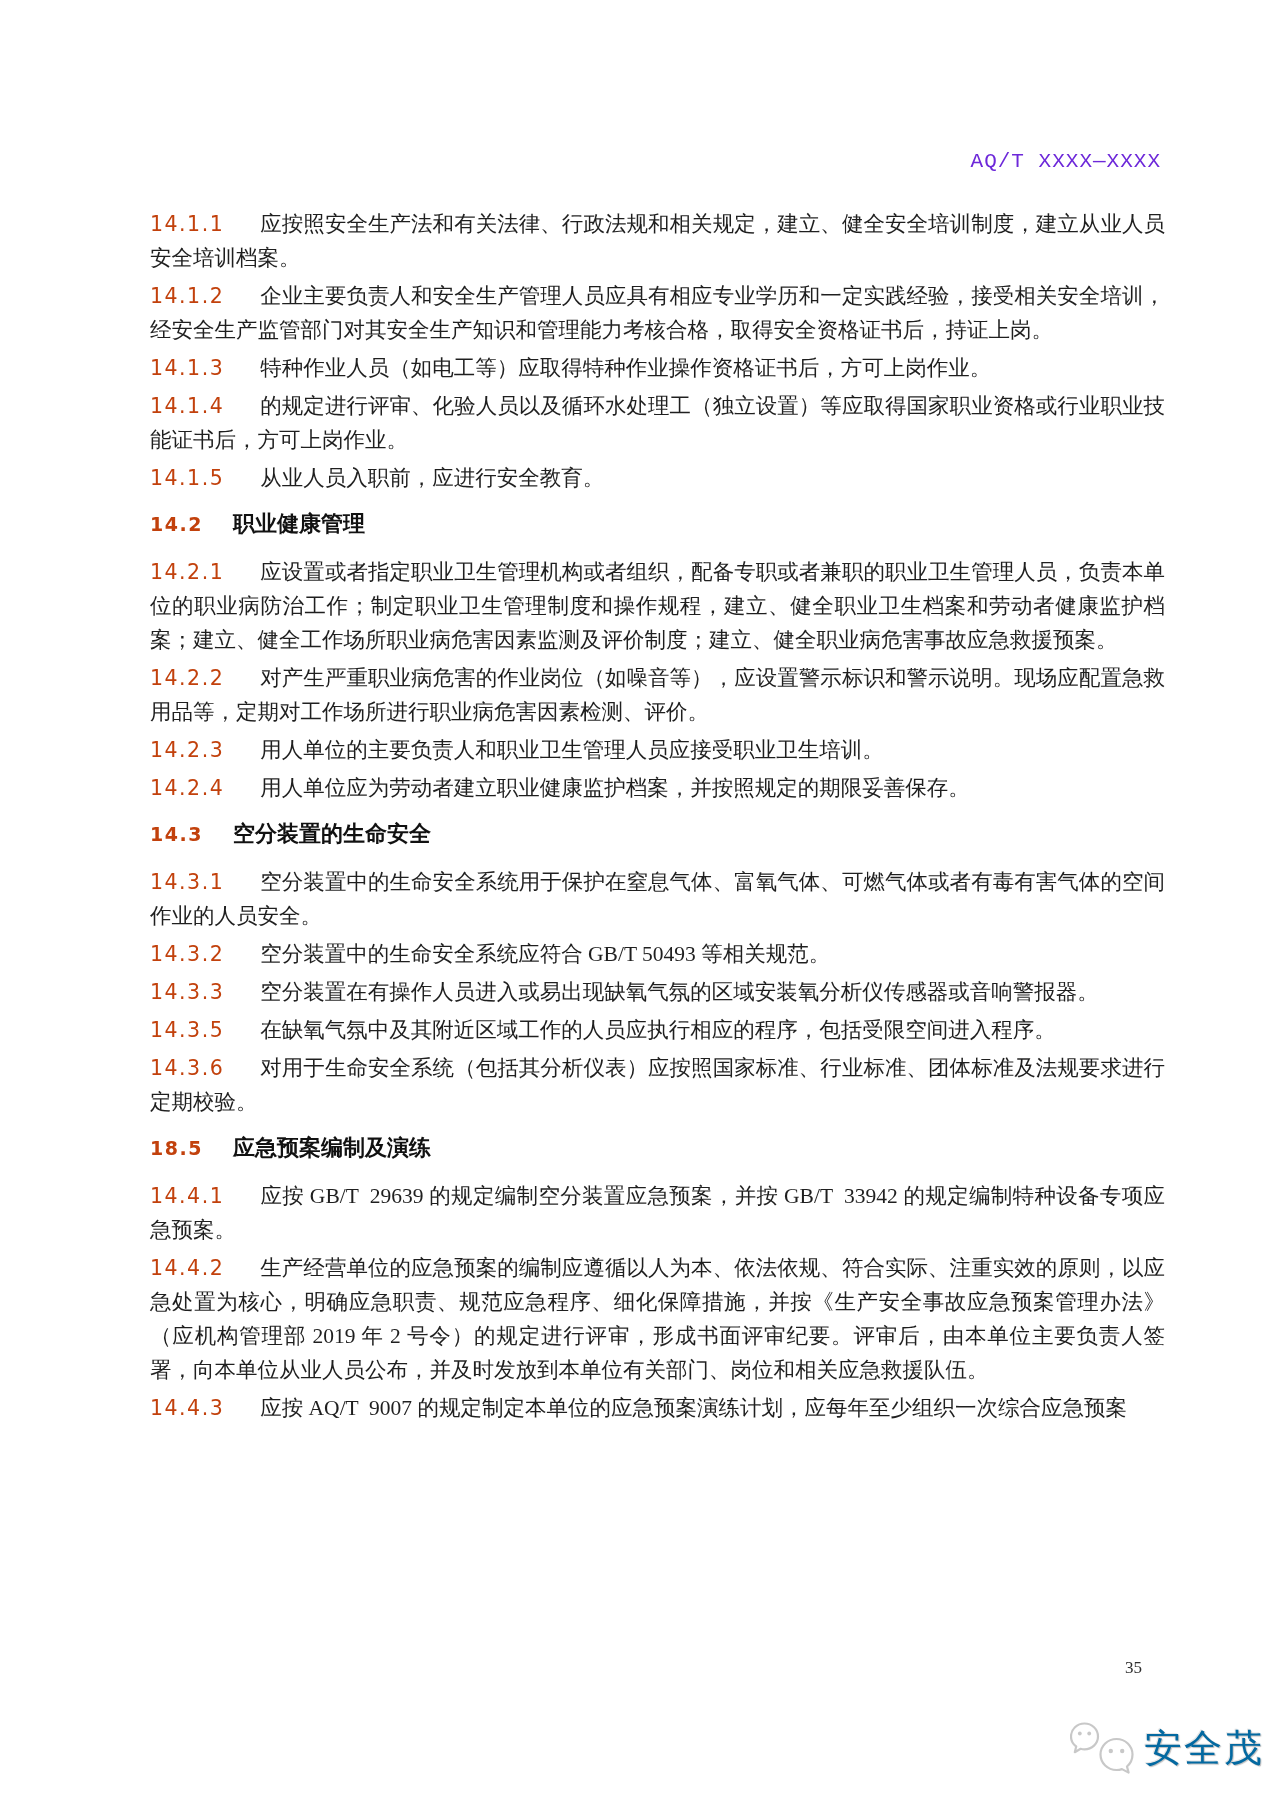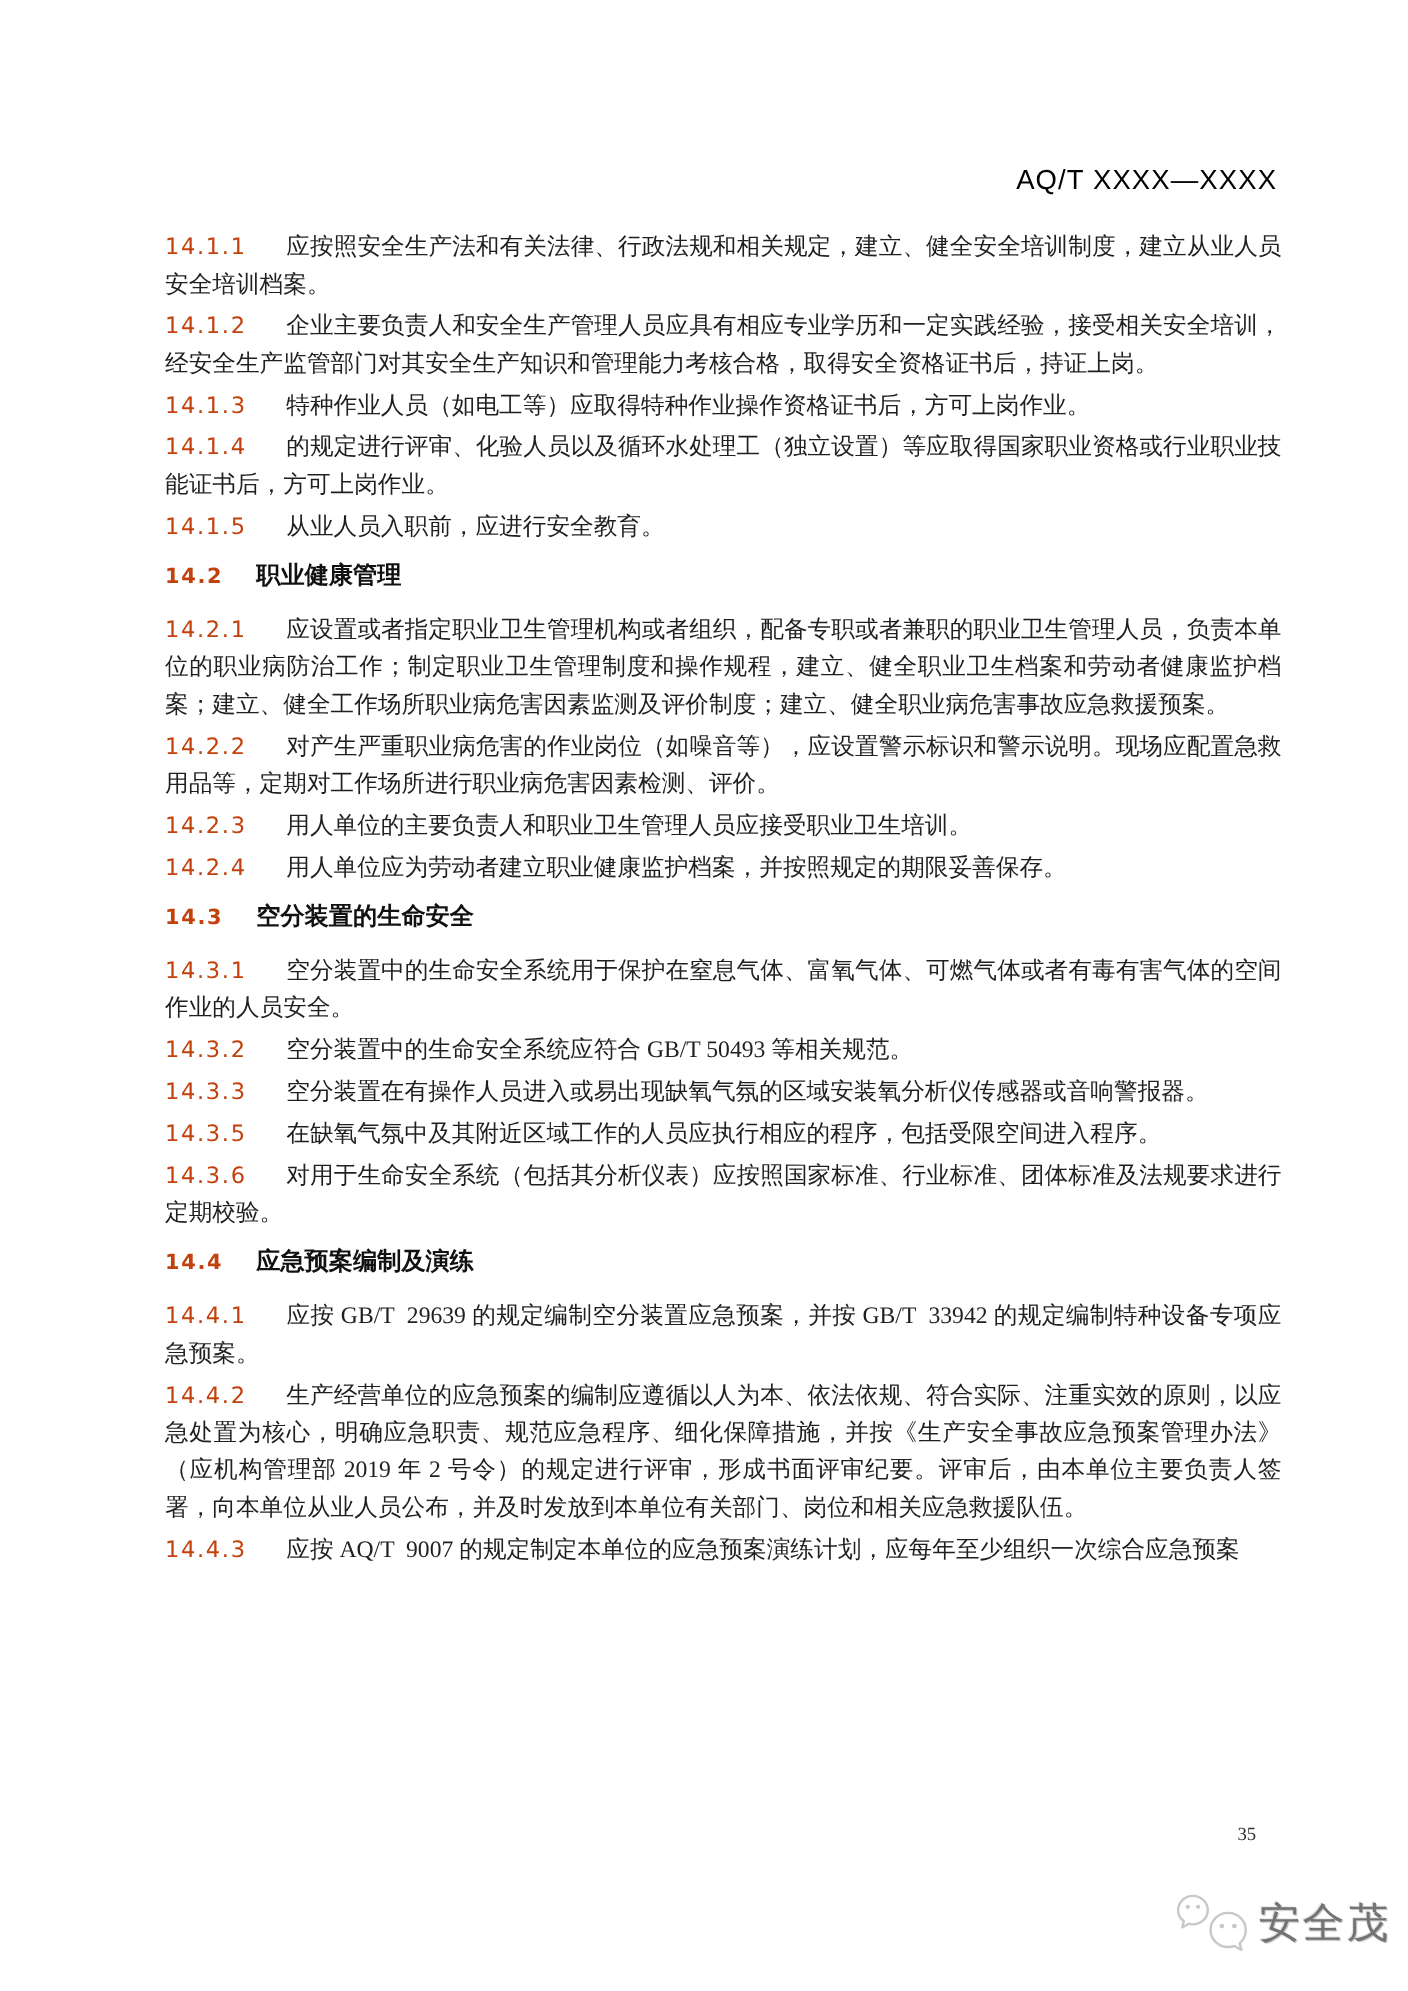--- a/index.html
+++ b/index.html
@@ -7,22 +7,22 @@
     position:relative;
     width:1280px;height:1810px;
     background:#ffffff;
     margin:0 auto;
     overflow:hidden;
     font-family:"Liberation Serif","DejaVu Serif",serif;
     color:#212121;
   }
   .running-header{
     position:absolute;top:150px;right:119px;
-    font-family:Liberation Sans, sans-serif;
-    font-size:25px;letter-spacing:1px;color:#000000;
+    font-family:Liberation Mono, monospace;
+    font-size:21px;letter-spacing:1px;color:#6d28d9;
   }
   .doc-body{
     position:absolute;left:150px;top:207px;width:1015px;
   }
   .clause{
     margin:0 0 4px 0;
     font-size:21.5px;line-height:34px;
     text-align:justify;
     color:#1f1f1f;
   }
@@ -49,21 +49,21 @@
     font-family:"Liberation Serif","DejaVu Serif",serif;
   }
   .watermark{
     position:absolute;top:1722px;right:16px;
     display:flex;align-items:center;gap:10px;
     user-select:none;
   }
   .watermark .wm-text{
     font-family:"DejaVu Sans","Liberation Sans",sans-serif;
     font-size:38px;line-height:50px;
-    color:#737373;
+    color:#0369a1;
     text-shadow:1px 1px 1px #bdbdbd,-1px -1px 0 #e6e6e6;
     letter-spacing:2px;
   }
 </style>
 </head>
 <body>
 
 <div class="page">
 
   <div class="running-header">AQ/T XXXX—XXXX</div>
@@ -97,21 +97,21 @@
 
     <p class="clause"><span class="cnum">14.3.2</span><span class="ctext">空分装置中的生命安全系统应符合 GB/T 50493 等相关规范。</span></p>
 
     <p class="clause"><span class="cnum">14.3.3</span><span class="ctext">空分装置在有操作人员进入或易出现缺氧气氛的区域安装氧分析仪传感器或音响警报器。</span></p>
 
 
     <p class="clause"><span class="cnum">14.3.5</span><span class="ctext">在缺氧气氛中及其附近区域工作的人员应执行相应的程序，包括受限空间进入程序。</span></p>
 
     <p class="clause"><span class="cnum">14.3.6</span><span class="ctext">对用于生命安全系统（包括其分析仪表）应按照国家标准、行业标准、团体标准及法规要求进行定期校验。</span></p>
 
-    <h2 class="sec-heading"><span class="cnum">14.4</span><span class="ctext">应急预案编制及演练</span></h2>
+    <h2 class="sec-heading"><span class="cnum">18.5</span><span class="ctext">应急预案编制及演练</span></h2>
 
     <p class="clause"><span class="cnum">14.4.1</span><span class="ctext">应按 GB/T  29639 的规定编制空分装置应急预案，并按 GB/T  33942 的规定编制特种设备专项应急预案。</span></p>
 
     <p class="clause"><span class="cnum">14.4.2</span><span class="ctext">生产经营单位的应急预案的编制应遵循以人为本、依法依规、符合实际、注重实效的原则，以应急处置为核心，明确应急职责、规范应急程序、细化保障措施，并按《生产安全事故应急预案管理办法》（应机构管理部 2019 年 2 号令）的规定进行评审，形成书面评审纪要。评审后，由本单位主要负责人签署，向本单位从业人员公布，并及时发放到本单位有关部门、岗位和相关应急救援队伍。</span></p>
 
     <p class="clause"><span class="cnum">14.4.3</span><span class="ctext">应按 AQ/T  9007 的规定制定本单位的应急预案演练计划，应每年至少组织一次综合应急预案</span></p>
 
   </main>
 
   <div class="page-number">35</div>

